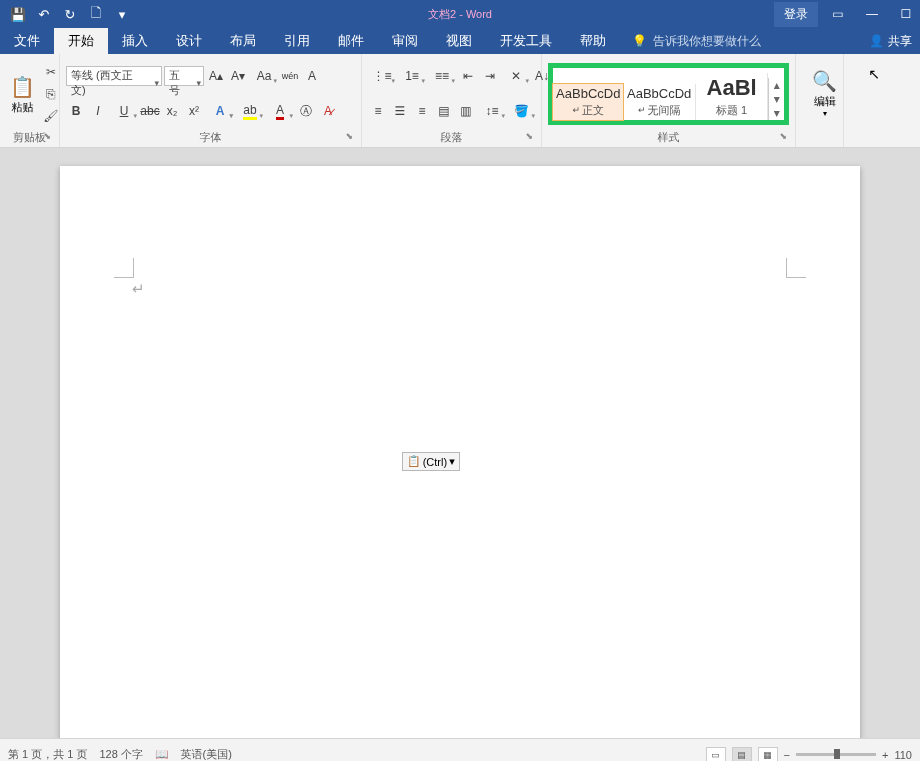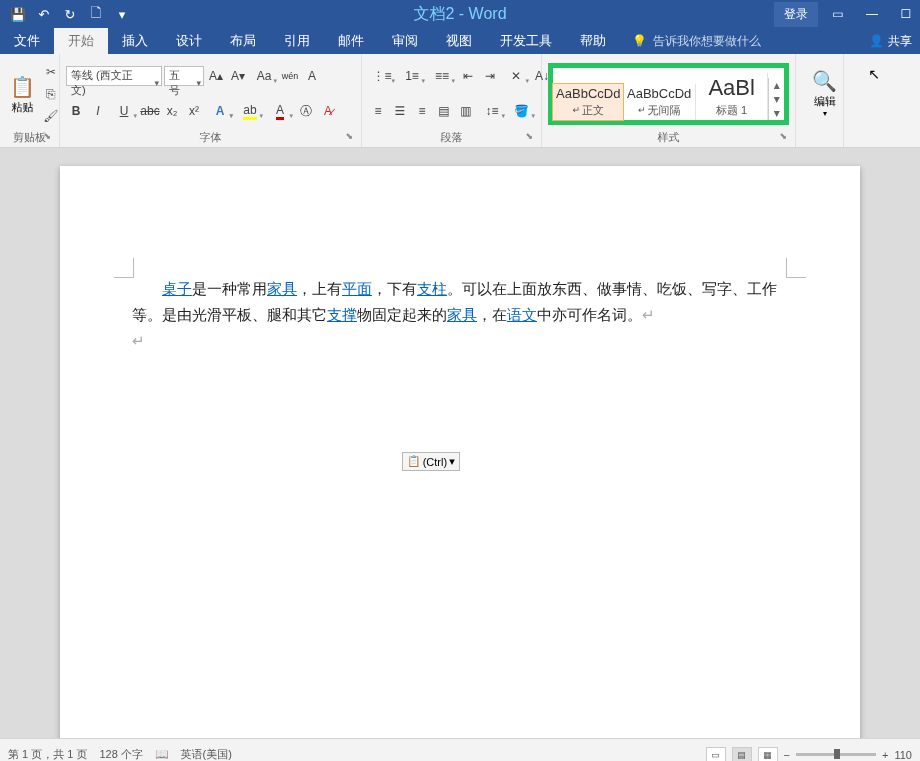--- a/index.html
+++ b/index.html
@@ -1,47 +1,47 @@
 <!DOCTYPE html>
 <html><head>
 <meta charset="utf-8">
 <style>
 *{box-sizing:border-box;margin:0;padding:0;font-family:"Microsoft YaHei","Segoe UI",sans-serif}
 body{background:#e6e6e6;width:920px;height:761px;overflow:hidden;font-size:12px}
 .titlebar{height:28px;background:#2b579a;color:#fff;display:flex;align-items:center;position:relative}
 .qat{display:flex;gap:2px;padding-left:6px}
 .qat-btn{width:24px;height:24px;display:flex;align-items:center;justify-content:center;font-size:13px}
-.title-center{position:absolute;left:50%;transform:translateX(-50%);font-size:16px;color:#7dd3fc}
+.title-center{position:absolute;left:50%;transform:translateX(-50%);font-size:11px;color:#f9a8d4}
 .title-right{margin-left:auto;display:flex;align-items:center;gap:6px;}
 .login-btn{background:#3b67aa;padding:4px 10px;font-size:12px}
 .win-btn{width:28px;height:24px;display:flex;align-items:center;justify-content:center;font-size:12px}
 .tabbar{height:26px;background:#2b579a;color:#fff;display:flex;align-items:stretch}
 .tab{padding:0 14px;display:flex;align-items:center;font-size:13px}
-.tab.active{background:#f3f3f3;color:#737373}
+.tab.active{background:#f3f3f3;color:#000000}
 .tell-me{display:flex;align-items:center;gap:6px;padding-left:12px;color:#cdd9ec;font-size:12px}
 .share{margin-left:auto;padding:0 8px;display:flex;align-items:center;gap:4px;font-size:12px}
 .ribbon{height:94px;background:#f3f3f3;border-bottom:1px solid #d4d4d4;display:flex}
 .group{border-right:1px solid #e1e1e1;display:flex;flex-direction:column;position:relative;padding:4px 6px 2px}
 .group-body{flex:1;display:flex;flex-direction:column;justify-content:space-around}
 .group-label{text-align:center;font-size:11px;color:#666;height:16px;line-height:16px;position:relative}
 .dlaunch{position:absolute;right:2px;bottom:1px;font-size:9px;color:#888}
 .bigbtn{display:flex;flex-direction:column;align-items:center;justify-content:center;gap:2px;padding:2px 4px;width:46px}
 .bigbtn .ic{font-size:20px}
 .bigbtn .lbl{font-size:11px;text-align:center;line-height:12px}
 .row{display:flex;align-items:center;gap:2px}
 .cmb{height:20px;border:1px solid #c0c0c0;background:#fff;display:flex;align-items:center;padding:14px 14px 0 4px;font-size:11px;position:relative;color:#444}
 .cmb::after{content:"▾";position:absolute;right:2px;font-size:9px;color:#666}
 .ibtn{min-width:20px;height:20px;display:flex;align-items:center;justify-content:center;font-size:12px;color:#444}
 .ibtn.dd{min-width:28px;position:relative}
 .ibtn.dd::after{content:"▾";font-size:7px;position:absolute;right:1px;bottom:1px;color:#888}
 .style-gal{display:flex;align-items:flex-end;gap:0;border:5px solid #22c55e;background:#fff;height:62px}
 .style-item{width:74px;border-right:1px solid #e4e4e4;display:flex;flex-direction:column;align-items:center;justify-content:center;gap:2px;padding:2px}
 .style-item.sel{border:1px solid #f0b55a;background:#fdeada;margin:-1px}
 .style-prev{font-size:13px;color:#333}
-.style-prev.big{font-size:22px;font-weight:400}
+.style-prev.big{font-size:22px;font-weight:700}
 .style-name{font-size:11px;color:#555;display:flex;align-items:center;gap:2px}
 .gal-more{width:16px;display:flex;flex-direction:column;justify-content:center;align-items:center;color:#666;border-left:1px solid #ccc}
 .workarea{height:590px;overflow:auto;background:#dcdcdc;display:flex;justify-content:center;padding-top:18px}
 .page{width:800px;height:1050px;background:#fff;box-shadow:0 2px 6px rgba(0,0,0,0.3);position:relative;padding:110px 72px 0 72px}
 .crop{position:absolute;width:20px;height:20px;border:1px solid #bbb}
 .crop.tl{top:92px;left:54px;border-right:none;border-bottom:none;transform:rotate(180deg)}
 .crop.tr{top:92px;right:54px;border-left:none;border-bottom:none;transform:rotate(180deg)}
 .doc{font-size:15px;line-height:26px;color:#222;font-family:"SimSun","Microsoft YaHei"}
 .doc a{color:#0563c1;text-decoration:underline}
 .p1{text-indent:2em}
@@ -217,21 +217,20 @@
     </div>
     <div class="group-label"></div>
   </div>
 </div>
 
 <div class="workarea">
   <div class="page">
     <div class="crop tl"></div>
     <div class="crop tr"></div>
     <div class="doc">
-      <p class="p1"><a>桌子</a><span>是一种常用</span><a>家具</a><span>，上有</span><a>平面</a><span>，下有</span><a>支柱</a><span>。可以在上面放东西、做事情、吃饭、写字、工作等。是由光滑平板、腿和其它</span><a>支撑</a><span>物固定起来的</span><a>家具</a><span>，在</span><a>语文</a><span>中亦可作名词。</span><span style="color:#aaa">↵</span></p>
       <p><span style="color:#aaa">↵</span></p>
     </div>
     <div class="paste-opt">
       <span>📋</span>
       <span>(Ctrl)</span>
       <span>▾</span>
     </div>
   </div>
 </div>
 

